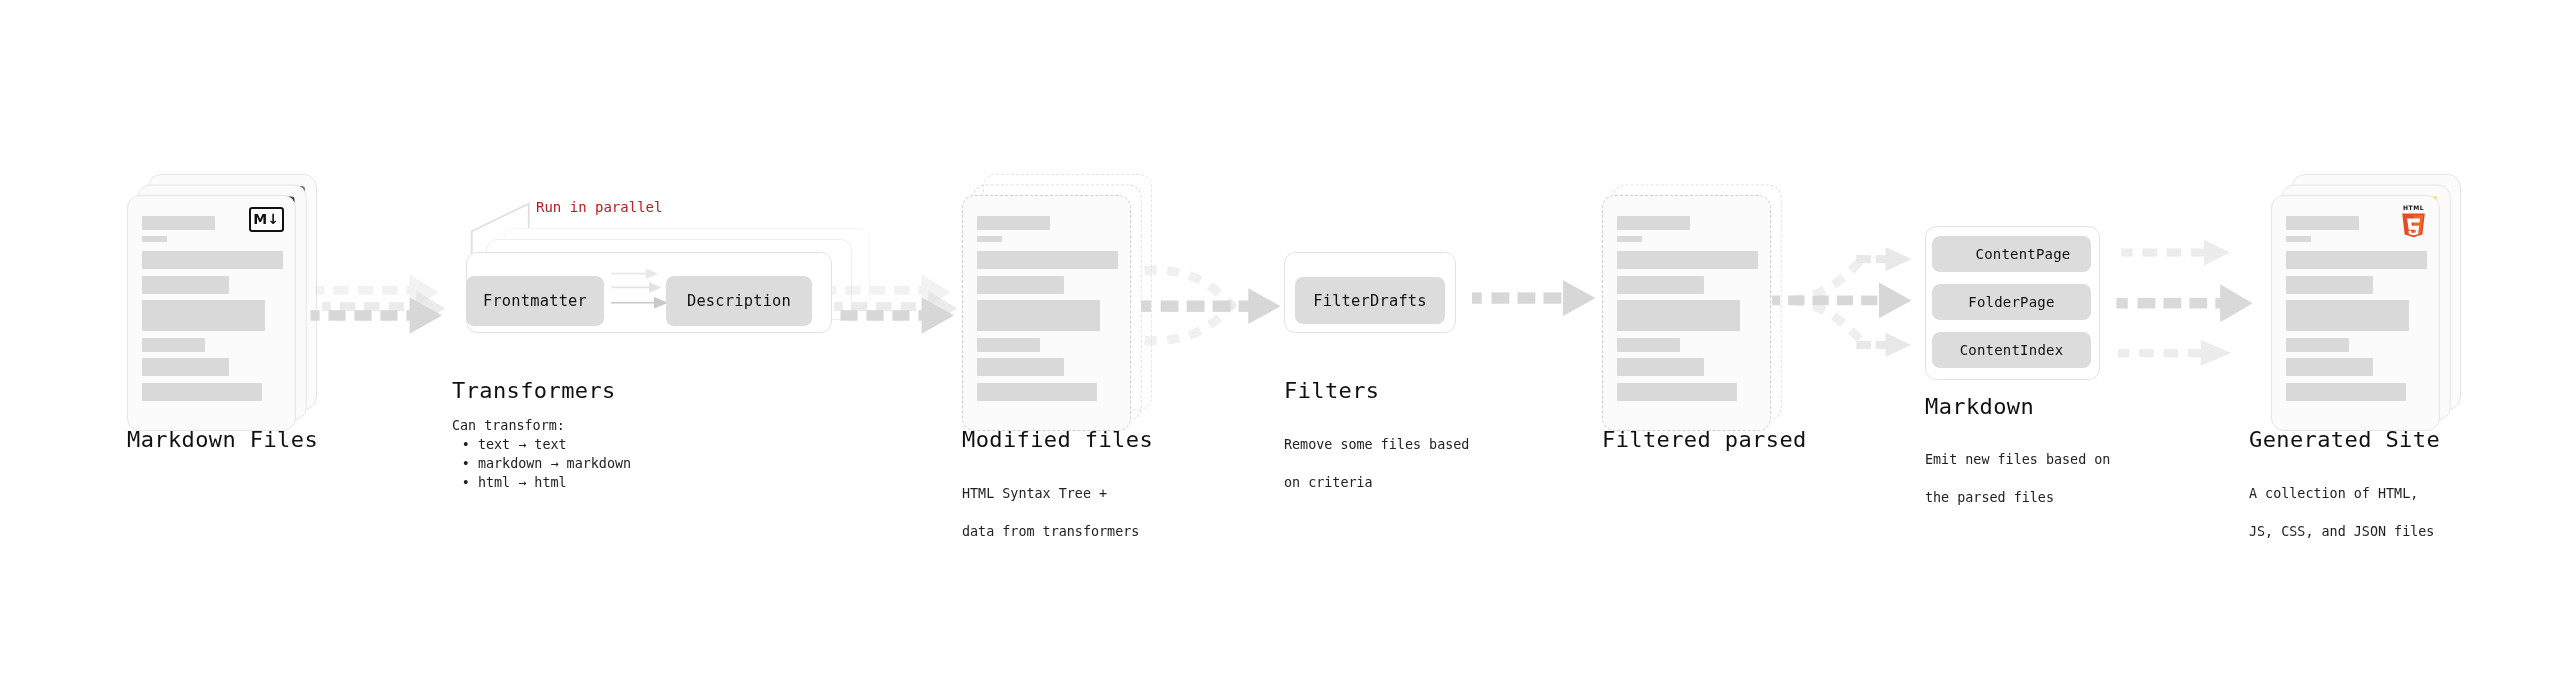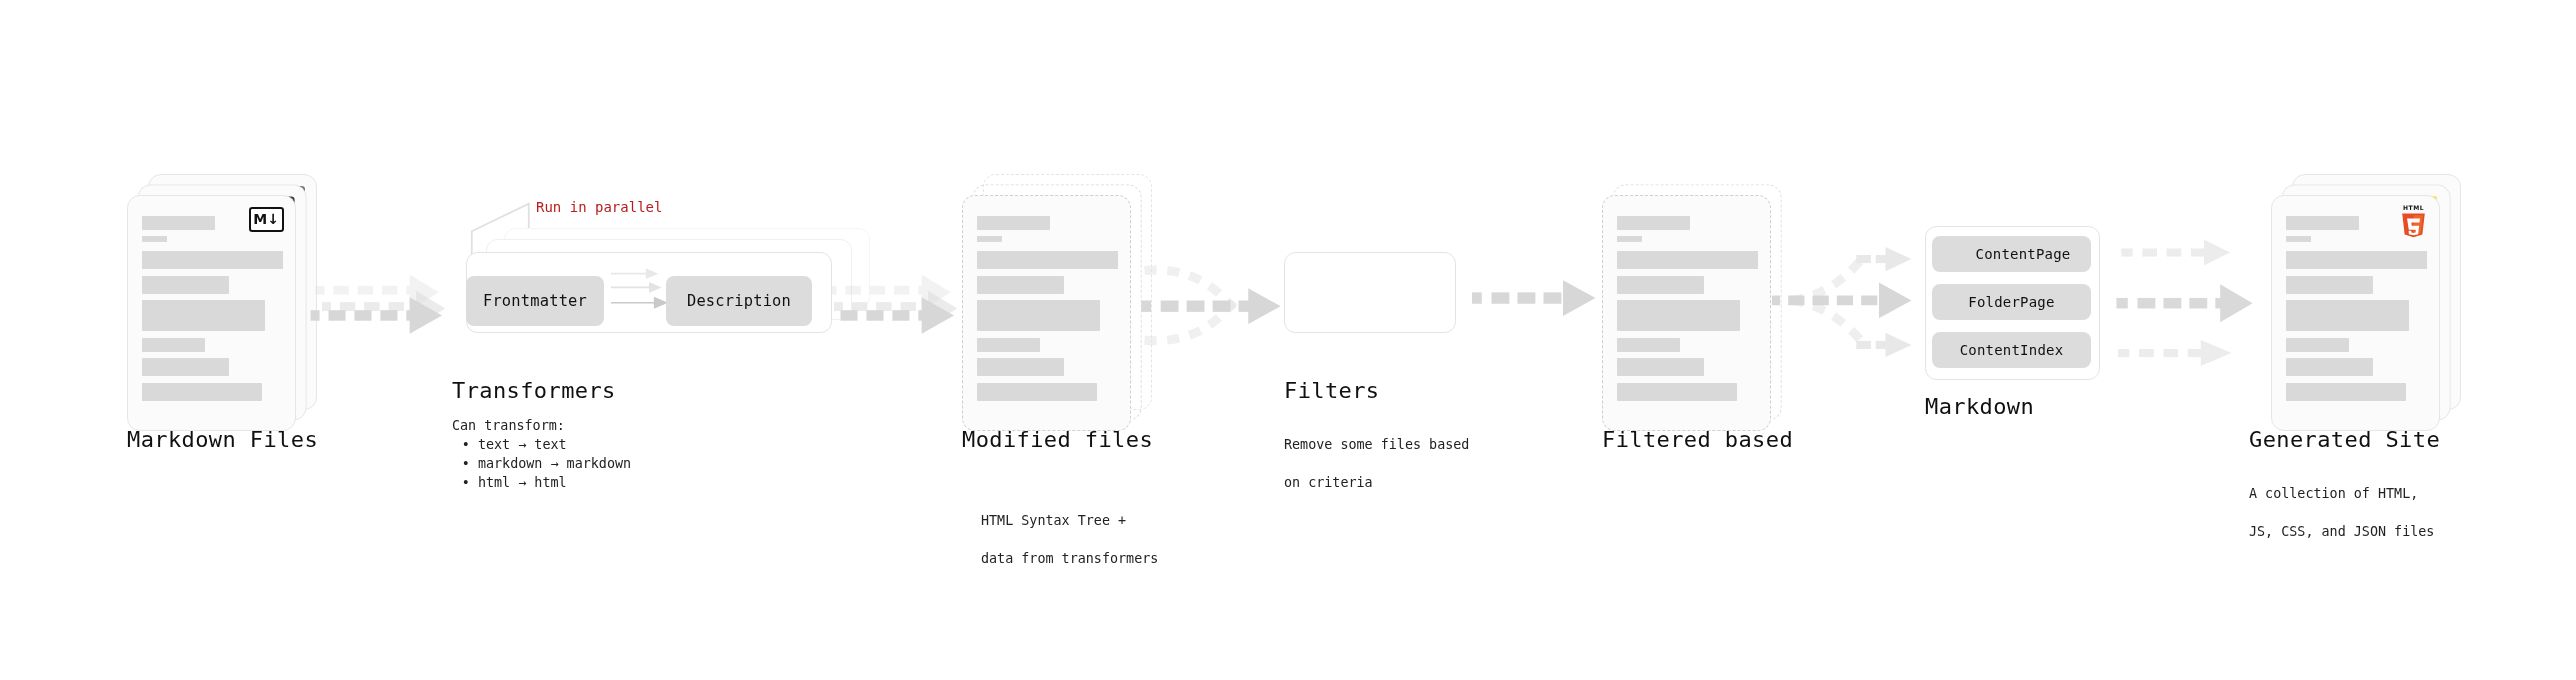--- a/index.html
+++ b/index.html
@@ -227,41 +227,43 @@
         <div class="ln b-full"></div>
           <div class="ln b-med"></div>
         <div class="ln b-tall"></div>
           <div class="ln b-sm"></div>
         <div class="ln b-med2"></div>
           <div class="ln b-wide"></div>
       </div>
     </div>
   </div>
   <div class="title" style="left:962px;top:427px;">Modified files</div>
-  <div class="caption" style="left:962px;top:492px;margin-left:19px;">
+  <div class="caption" style="left:962px;top:465px;">
     <span class="cl">HTML Syntax Tree +</span>
     <span class="cl">data from transformers</span>
   </div>
 
   <svg style="left:1138px;top:254px;" width="150" height="106" viewBox="0 0 185 130">
     <g fill="#e4e4e4">
       <path d="M8 20 q70 -6 110 48" stroke="#e4e4e4" stroke-width="11" stroke-dasharray="15 13" fill="none" opacity=".55"></path>
       <path d="M8 106 q70 6 110 -48" stroke="#e4e4e4" stroke-width="11" stroke-dasharray="15 13" fill="none" opacity=".55"></path>
     </g>
     <g fill="#d7d7d7">
       <rect x="4" y="57" width="12" height="14"></rect>
         <rect x="28" y="57" width="22" height="14"></rect>
       <rect x="60" y="57" width="22" height="14"></rect>
         <rect x="92" y="57" width="22" height="14"></rect>
       <rect x="124" y="57" width="16" height="14"></rect>
       <polygon points="136,42 176,64 136,86"></polygon>
     </g>
   </svg>
 
   <div class="groupbox" style="left:1284px;top:252px;width:172px;height:81px;"></div>
+  <div class="chip" style="left:1295px;top:277px;width:150px;height:47px;
+       top:277px;">FilterDrafts</div>
   <div class="title" style="left:1284px;top:378px;">Filters</div>
   <div class="caption" style="left:1284px;top:416px;">
     <span class="cl">Remove some files based</span>
     <span class="cl">on criteria</span>
   </div>
 
   <svg style="left:1472px;top:276px;" width="130" height="49" viewBox="0 0 160 60">
     <g fill="#d7d7d7">
       <rect x="0" y="20" width="12" height="14"></rect>
         <rect x="24" y="20" width="22" height="14"></rect>
@@ -279,21 +281,21 @@
           <div class="ln h2"></div>
         <div class="ln b-full"></div>
           <div class="ln b-med"></div>
         <div class="ln b-tall"></div>
           <div class="ln b-sm"></div>
         <div class="ln b-med2"></div>
           <div class="ln b-wide"></div>
       </div>
     </div>
   </div>
-  <div class="title" style="left:1602px;top:427px;">Filtered based</div>
+  <div class="title" style="left:1602px;top:427px;">Filtered parsed</div>
 
   <svg style="left:1772px;top:237px;" width="154" height="130" viewBox="0 0 190 160">
     <path d="M24 78 q48 -6 86 -50" stroke="#e4e4e4" stroke-width="11" stroke-dasharray="15 13" fill="none" opacity=".6"></path>
     <path d="M24 78 q48 6 86 50" stroke="#e4e4e4" stroke-width="11" stroke-dasharray="15 13" fill="none" opacity=".6"></path>
     <g fill="#e8e8e8">
       <rect x="104" y="22" width="18" height="10"></rect>
         <rect x="128" y="22" width="18" height="10"></rect>
       <polygon points="140,12 172,27 140,42"></polygon>
     </g>
     <g fill="#e8e8e8">
@@ -310,20 +312,24 @@
       <polygon points="132,56 172,78 132,100"></polygon>
     </g>
   </svg>
 
   <div class="groupbox" style="left:1925px;top:226px;width:175px;height:154px;"></div>
   <div class="chip" style="left:1932px;top:236px;width:159px;height:36px;font-size:14px;padding-left:23px;">ContentPage</div>
   <div class="chip" style="left:1932px;top:284px;width:159px;height:36px;font-size:14px;">FolderPage</div>
   <div class="chip" style="left:1932px;top:332px;width:159px;height:36px;font-size:14px;">ContentIndex</div>
 
   <div class="title" style="left:1925px;top:394px;">Markdown</div>
+  <div class="caption" style="left:1925px;top:431px;">
+    <span class="cl">Emit new files based on</span>
+    <span class="cl">the parsed files</span>
+  </div>
 
   <svg style="left:2116px;top:229px;" width="163" height="150" viewBox="0 0 200 185">
     <g fill="#ececec">
       <rect x="6" y="24" width="14" height="10"></rect>
         <rect x="32" y="24" width="18" height="10"></rect>
       <rect x="62" y="24" width="18" height="10"></rect>
         <rect x="92" y="24" width="18" height="10"></rect>
       <polygon points="108,13 140,29 108,45"></polygon>
     </g>
     <g fill="#d9d9d9">

